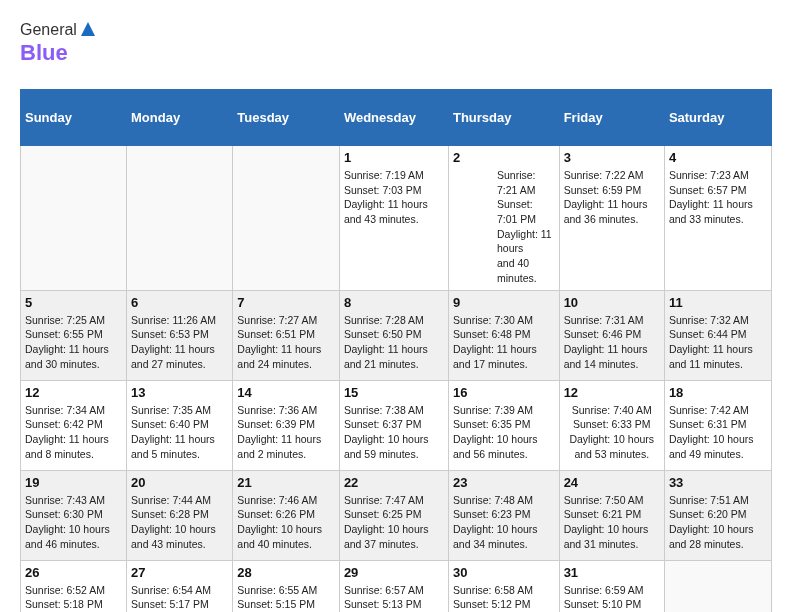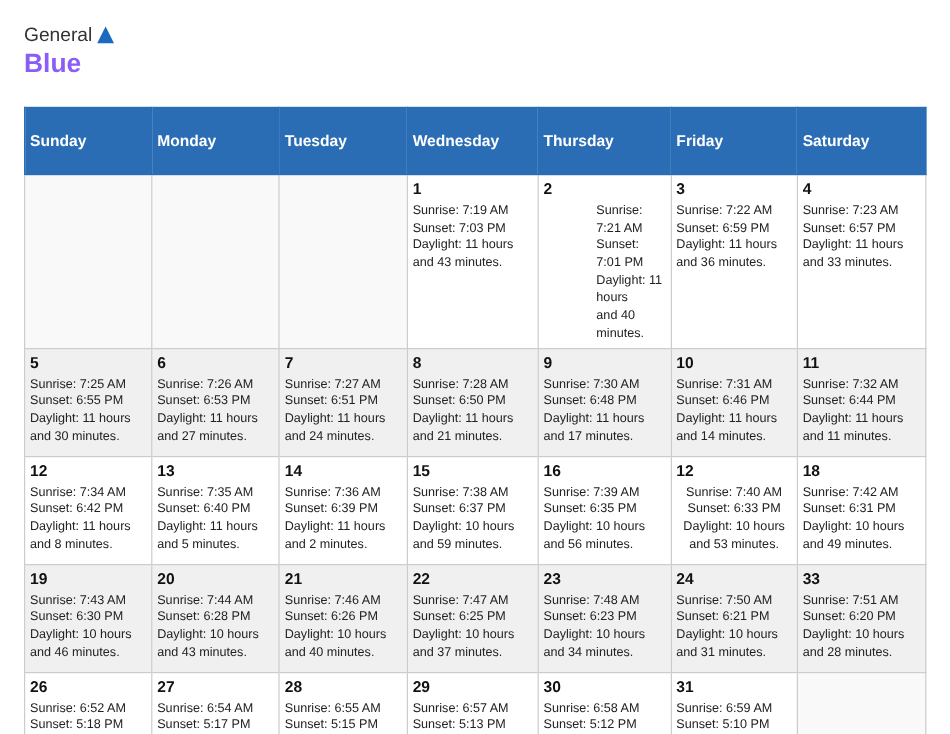--- a/index.html
+++ b/index.html
@@ -146,21 +146,21 @@
       <tr class="alt-row">
         <td>
           <div class="day-number">5</div>
           <div class="day-info" style="white-space: pre-line;">Sunrise: 7:25 AM
 Sunset: 6:55 PM
 Daylight: 11 hours
 and 30 minutes.</div>
         </td>
         <td>
           <div class="day-number">6</div>
-          <div class="day-info" style="white-space: pre-line;">Sunrise: 7:26 AM
+          <div class="day-info" style="white-space: pre-line;">Sunrise: 11:26 AM
 Sunset: 6:53 PM
 Daylight: 11 hours
 and 27 minutes.</div>
         </td>
         <td>
           <div class="day-number">7</div>
           <div class="day-info" style="white-space: pre-line;">Sunrise: 7:27 AM
 Sunset: 6:51 PM
 Daylight: 11 hours
 and 24 minutes.</div>

